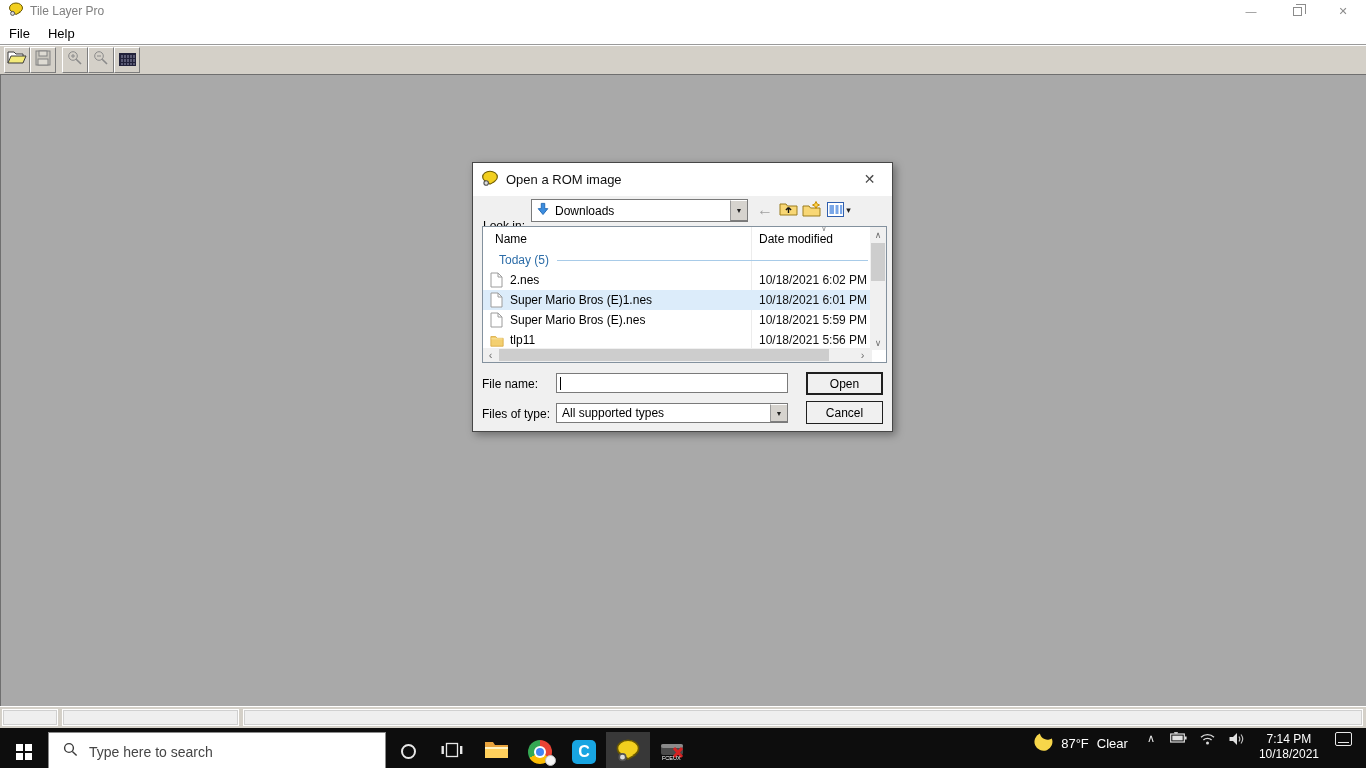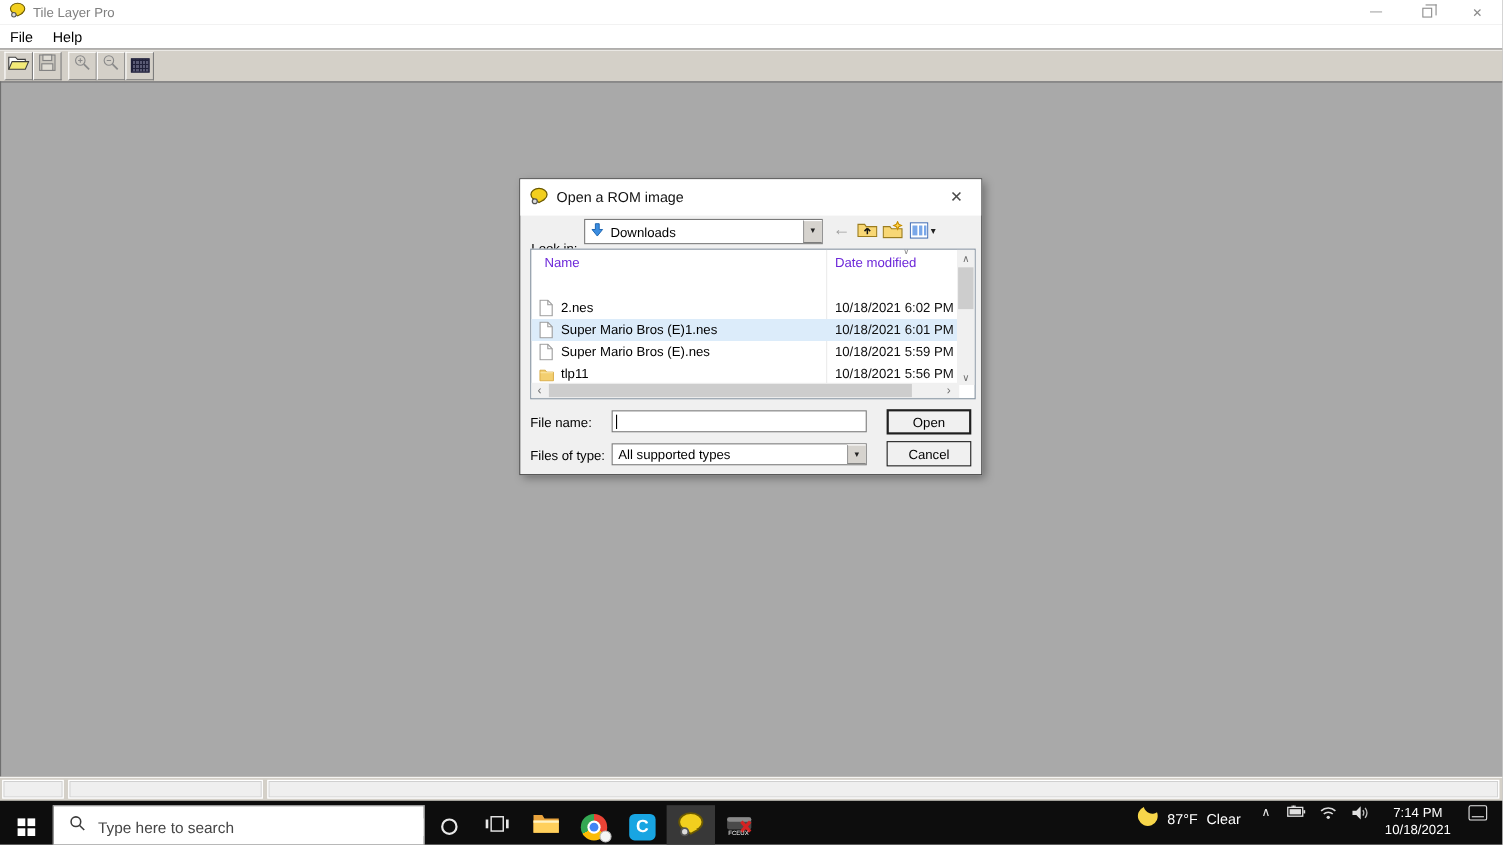--- a/index.html
+++ b/index.html
@@ -47,21 +47,21 @@
   .dl-ico { margin-left:4px; }
 
   .nav-ico { position:absolute; top:38px; display:flex; align-items:center; justify-content:center; }
   .back-ico { left:283px; width:18px; height:18px; color:#a0a0a0; font-size:16px; font-weight:bold; }
   .views-wrap { left:351px; width:30px; height:18px; gap:2px; color:#222; font-size:9px; }
 
   
   .listbox { position:absolute; left:9px; top:63px; width:405px; height:137px; background:#ffffff; border:1px solid #83919e; overflow:hidden; }
   .list-inner { position:relative; width:100%; height:100%; }
   .col-sep { position:absolute; left:268px; top:0; width:1px; height:123px; background:#ececec; }
-  .hdr { position:absolute; top:0; height:23px; display:flex; align-items:center; color:#6d28d9; }
+  .hdr { position:absolute; top:0; height:23px; display:flex; align-items:center; color:#000000; }
   .hdr-name { left:12px; }
   .hdr-date { left:276px; }
   .sort-ind { position:absolute; left:338px; top:-3px; font-size:8px; color:#8a8a8a; }
   .group-row { position:absolute; left:0; top:23px; width:389px; height:20px; display:flex; align-items:center; }
   .group-label { margin-left:16px; color:#2d6da8; white-space:nowrap; }
   .group-line { flex:1; height:1px; background:#a8cbe8; margin:0 4px 0 8px; }
   .file-row { position:absolute; left:0; width:389px; height:20px; display:flex; align-items:center; }
   .file-row.selected { background:#dcecfa; }
   .row-ico { width:14px; margin-left:7px; display:flex; }
   .row-name { margin-left:6px; color:#000; white-space:nowrap; }
@@ -238,20 +238,24 @@
       <span>▾</span>
     </div>
 
     <div class="listbox">
       <div class="list-inner">
         <div class="col-sep"></div>
         <span class="hdr hdr-name">Name</span>
         <span class="hdr hdr-date">Date modified</span>
         <span class="sort-ind">∨</span>
 
+        <div class="group-row">
+          <span class="group-label">Today (5)</span>
+          <span class="group-line"></span>
+        </div>
 
         <div class="file-row" style="top:43px">
           <span class="row-ico">
               <svg width="13" height="16" viewBox="0 0 13 16">
                 <path d="M1 1 h7 l4 4 v10 H1 z" fill="#fff" stroke="#9c9c9c"></path>
                 <path d="M8 1 v4 h4" fill="none" stroke="#9c9c9c"></path>
               </svg>
             </span>
           <span class="row-name">2.nes</span>
           <span class="row-date">10/18/2021 6:02 PM</span>

